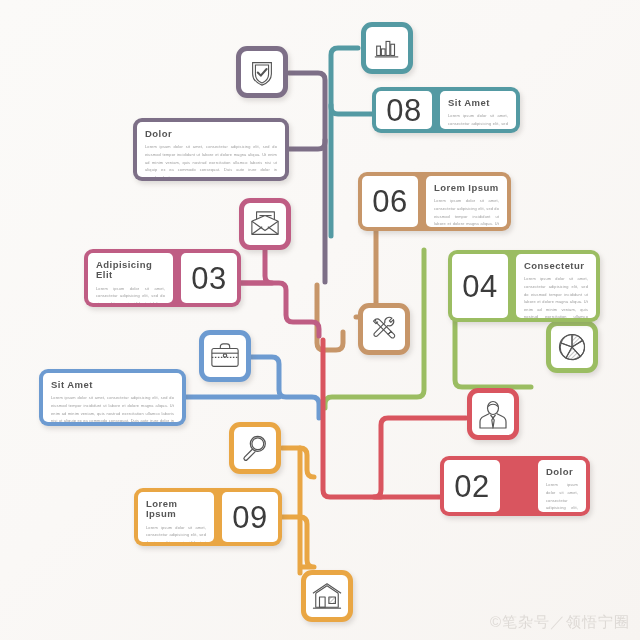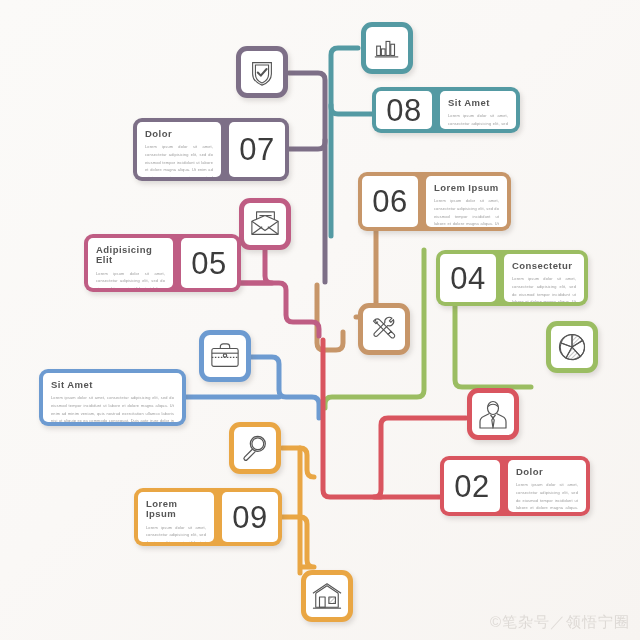--- a/index.html
+++ b/index.html
@@ -246,23 +246,20 @@
         <path d="M2 29 h30"></path>
       </g>
     </svg>
   </div>
 
   <div class="card" style="left:133px; top:118px; width:156px; height:63px; background:#7d6f87;">
     <div class="txt-pane">
       <div class="ttl">Dolor</div>
       <div class="body">Lorem ipsum dolor sit amet, consectetur adipisicing elit, sed do eiusmod tempor incididunt ut labore et dolore magna aliqua. Ut enim ad minim veniam, quis nostrud exercitation ullamco laboris nisi ut aliquip ex ea commodo consequat. Duis aute irure dolor in reprehenderit.</div>
     </div>
-    <div class="num-pane">
-      <span class="num">07</span>
-    </div>
   </div>
 
   <div class="card" style="left:372px; top:87px; width:148px; height:46px; background:#549aa3;">
     <div class="num-pane">
       <span class="num">08</span>
     </div>
     <div class="txt-pane">
       <div class="ttl">Sit Amet</div>
       <div class="body">Lorem ipsum dolor sit amet, consectetur adipisicing elit, sed do eiusmod tempor incididunt ut labore et dolore magna aliqua. Ut enim ad minim veniam, quis nostrud exercitation ullamco laboris nisi ut aliquip ex ea commodo consequat.</div>
     </div>
@@ -271,58 +268,58 @@
   <div class="card" style="left:358px; top:172px; width:153px; height:59px; background:#c79669;justify-content:space-between;">
     <div class="num-pane">
       <span class="num">06</span>
     </div>
     <div class="txt-pane">
       <div class="ttl">Lorem Ipsum</div>
       <div class="body">Lorem ipsum dolor sit amet, consectetur adipisicing elit, sed do eiusmod tempor incididunt ut labore et dolore magna aliqua. Ut enim ad minim veniam, quis nostrud exercitation ullamco laboris nisi ut aliquip ex ea commodo consequat.</div>
     </div>
   </div>
 
-  <div class="card" style="left:436px; top:250px; width:152px; height:56px; background:#9bbd62;">
+  <div class="card" style="left:448px; top:250px; width:152px; height:72px; background:#9bbd62;">
     <div class="num-pane">
       <span class="num">04</span>
     </div>
     <div class="txt-pane">
       <div class="ttl">Consectetur</div>
       <div class="body">Lorem ipsum dolor sit amet, consectetur adipisicing elit, sed do eiusmod tempor incididunt ut labore et dolore magna aliqua. Ut enim ad minim veniam, quis nostrud exercitation ullamco laboris nisi ut aliquip ex ea commodo consequat.</div>
     </div>
   </div>
 
-  <div class="card" style="left:84px; top:234px; width:157px; height:58px; background:#bf5d84;">
+  <div class="card" style="left:84px; top:249px; width:157px; height:58px; background:#bf5d84;">
     <div class="txt-pane">
       <div class="ttl">Adipisicing Elit</div>
       <div class="body">Lorem ipsum dolor sit amet, consectetur adipisicing elit, sed do eiusmod tempor incididunt ut labore et dolore magna aliqua. Ut enim ad minim veniam, quis nostrud exercitation ullamco laboris.</div>
     </div>
     <div class="num-pane">
-      <span class="num">05</span>
+      <span class="num">03</span>
     </div>
   </div>
 
   <div class="card" style="left:39px; top:369px; width:147px; height:57px; background:#6d9bd1;">
     <div class="txt-pane">
       <div class="ttl">Sit Amet</div>
       <div class="body">Lorem ipsum dolor sit amet, consectetur adipisicing elit, sed do eiusmod tempor incididunt ut labore et dolore magna aliqua. Ut enim ad minim veniam, quis nostrud exercitation ullamco laboris nisi ut aliquip ex ea commodo consequat. Duis aute irure dolor in reprehenderit in voluptate velit esse cillum dolore.</div>
     </div>
   </div>
 
   <div class="card" style="left:134px; top:488px; width:148px; height:58px; background:#e9a644;">
     <div class="txt-pane">
       <div class="ttl">Lorem Ipsum</div>
       <div class="body">Lorem ipsum dolor sit amet, consectetur adipisicing elit, sed do eiusmod tempor incididunt ut labore et dolore magna aliqua. Ut enim ad minim veniam, quis nostrud exercitation ullamco laboris nisi ut aliquip ex ea commodo consequat.</div>
     </div>
     <div class="num-pane">
       <span class="num">09</span>
     </div>
   </div>
 
-  <div class="card" style="left:440px; top:456px; width:150px; height:60px; background:#d9555f;">
+  <div class="card" style="left:440px; top:456px; width:150px; height:60px; background:#d9555f;gap:30px;">
     <div class="num-pane">
       <span class="num">02</span>
     </div>
     <div class="txt-pane">
       <div class="ttl">Dolor</div>
       <div class="body">Lorem ipsum dolor sit amet, consectetur adipisicing elit, sed do eiusmod tempor incididunt ut labore et dolore magna aliqua. Ut enim ad minim veniam, quis nostrud exercitation ullamco laboris nisi ut aliquip ex ea commodo consequat. Duis aute irure dolor in reprehenderit.</div>
     </div>
   </div>
 
   <div class="wm">©笔杂号／领悟宁圈</div>

